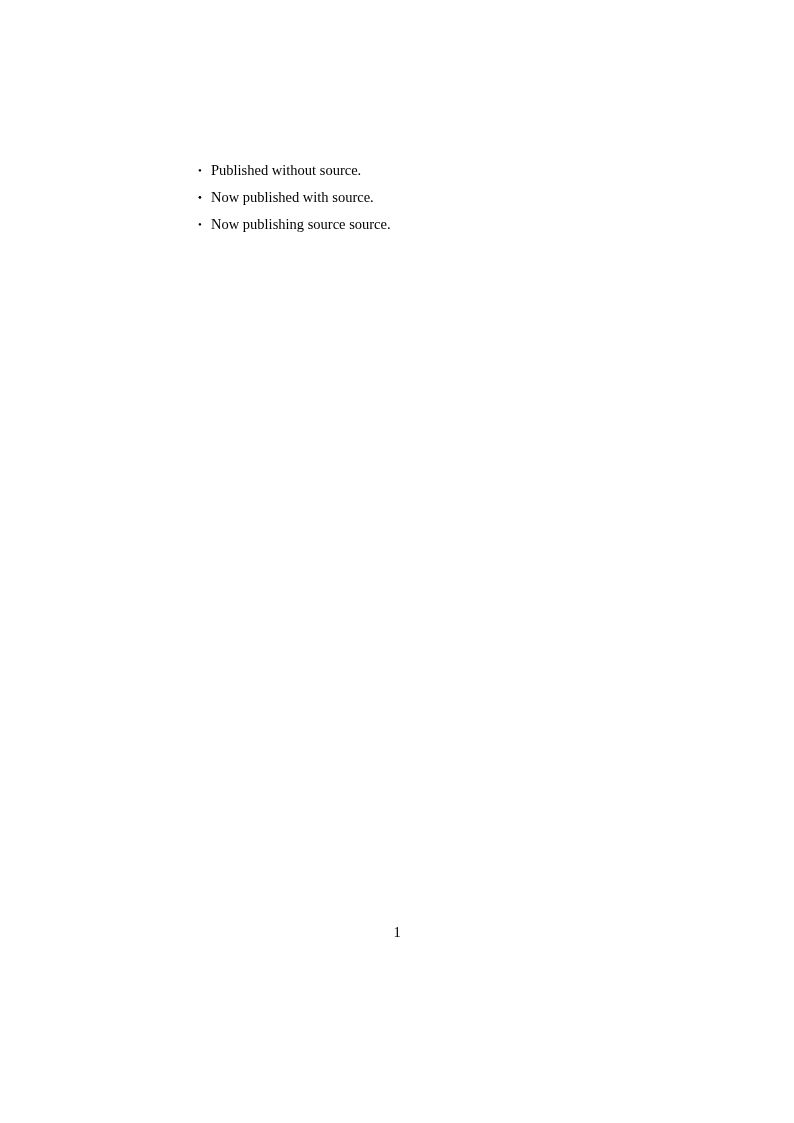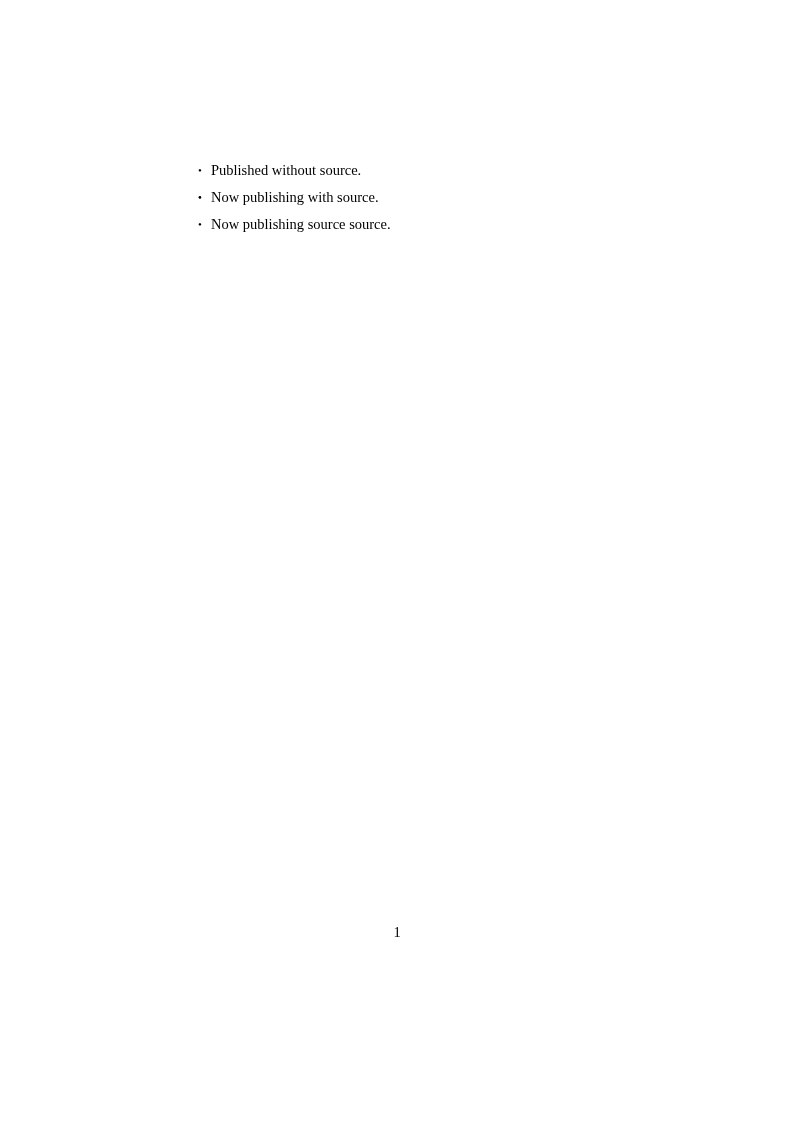--- a/index.html
+++ b/index.html
@@ -66,21 +66,21 @@
     <ul class="bullet-list">
       <li>
         <span class="bullet">•</span>
         <span>Published without source.</span>
       </li>
       <li>
         <span class="bullet">•</span>
       </li>
       <li>
         <span class="bullet">•</span>
-        <span>Now publishing with source.</span>
+        <span>Now published with source.</span>
       </li>
       <li>
         <span class="bullet">•</span>
         <span>Now publishing source source.</span>
       </li>
     </ul>
   </div>
 
   <div class="page-number">1</div>
 

